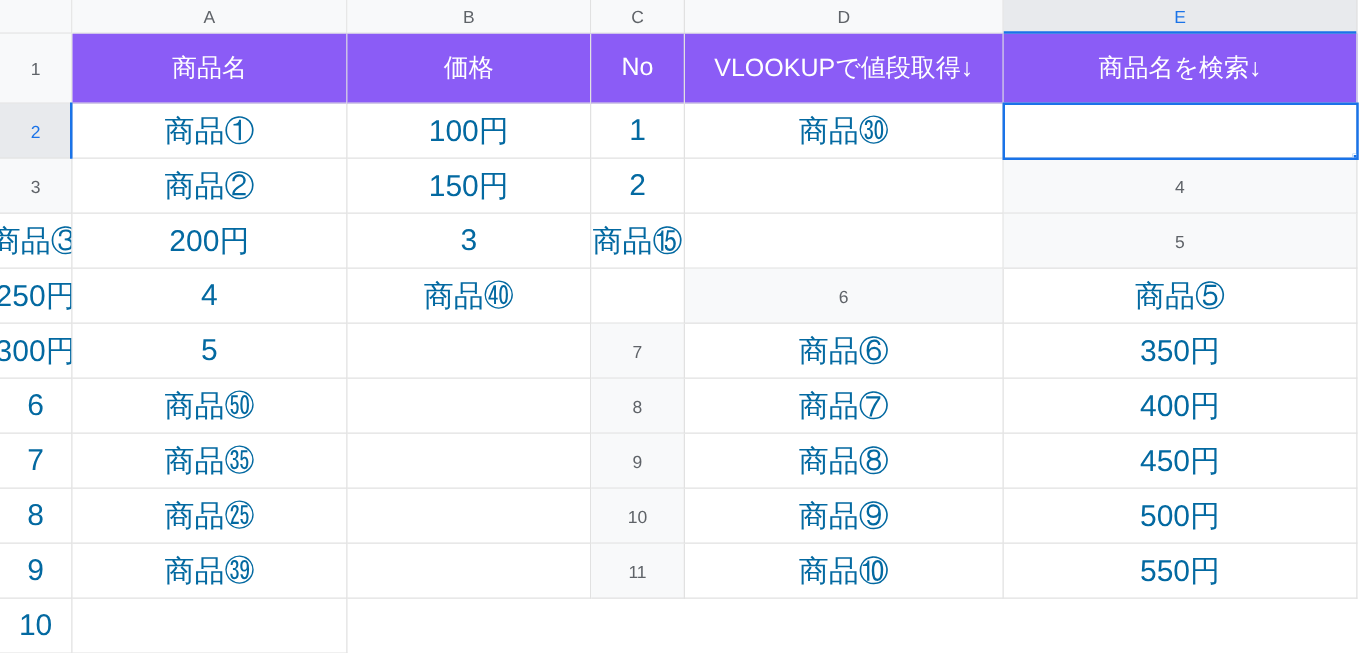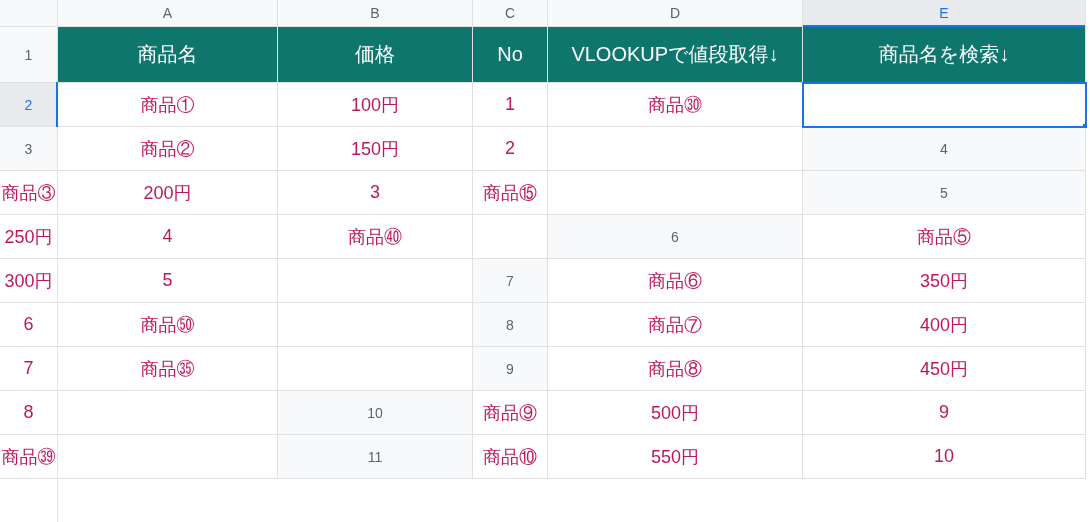--- a/index.html
+++ b/index.html
@@ -66,31 +66,31 @@
       width: 2px;
       background: #1a73e8;
       z-index: 2;
     }
     .cell {
       border-right: 1px solid #e1e1e1;
       border-bottom: 1px solid #e1e1e1;
       display: flex;
       align-items: center;
       justify-content: center;
-      font-size: 18px;
-      color: #be185d;
+      font-size: 24px;
+      color: #0369a1;
       padding: 0 6px;
       white-space: nowrap;
       overflow: hidden;
       position: relative;
     }
     .row-1 { height: 56px; }
     .row-data { height: 44px; }
     .hdr {
-      background: #0f766e;
+      background: #8b5cf6;
       color: #fff;
       font-size: 20px;
     }
     .active-cell {
       outline: 2px solid #1a73e8;
       outline-offset: -1px;
       z-index: 3;
     }
     .active-cell .handle {
       position: absolute;
@@ -169,20 +169,21 @@
   <div class="cell row-data">商品⑦</div>
   <div class="cell row-data">400円</div>
   <div class="cell row-data">7</div>
   <div class="cell row-data">商品㉟</div>
   <div class="cell row-data"></div>
 
   <div class="row-head row-data">9</div>
   <div class="cell row-data">商品⑧</div>
   <div class="cell row-data">450円</div>
   <div class="cell row-data">8</div>
+  <div class="cell row-data">商品㉕</div>
   <div class="cell row-data"></div>
 
   <div class="row-head row-data">10</div>
   <div class="cell row-data">商品⑨</div>
   <div class="cell row-data">500円</div>
   <div class="cell row-data">9</div>
   <div class="cell row-data">商品㊴</div>
   <div class="cell row-data"></div>
 
   <div class="row-head row-data">11</div>

